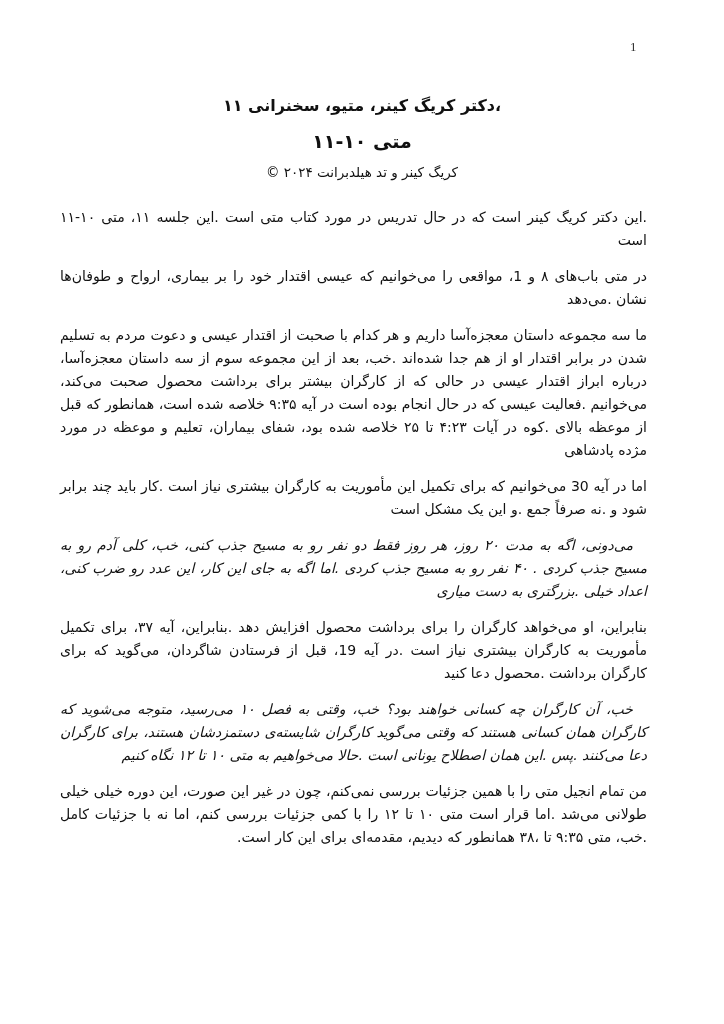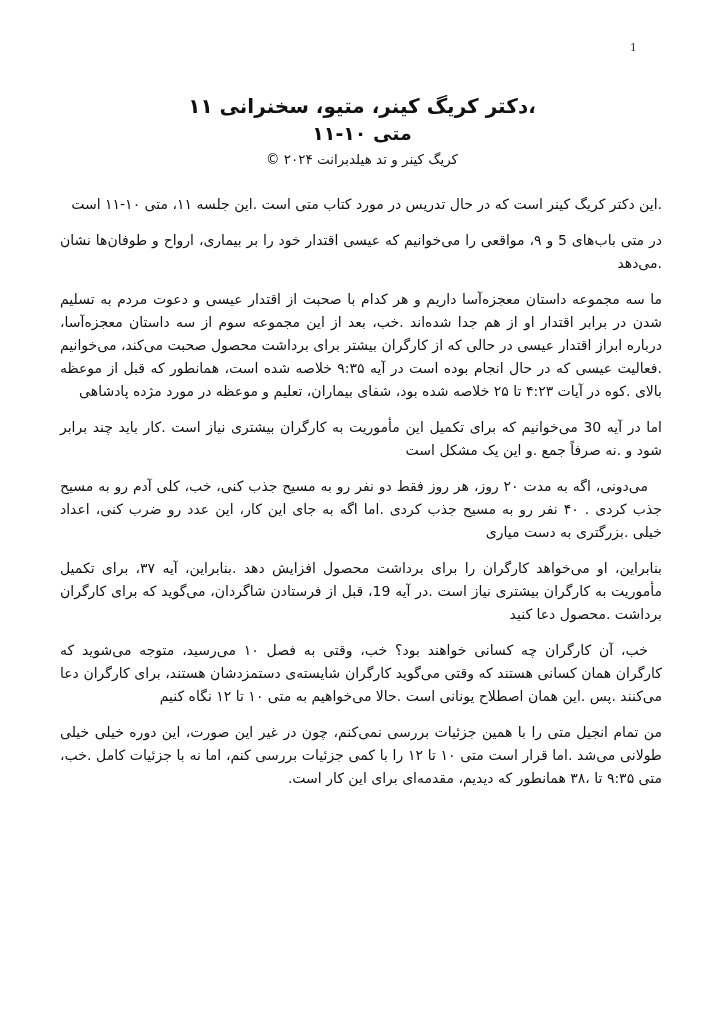--- a/index.html
+++ b/index.html
@@ -22,66 +22,67 @@
     font-size: 13px;
     color: #333333;
   }
   .title-block {
     padding-top: 92px;
     text-align: center;
     direction: rtl;
   }
   .doc-title {
     margin: 0;
-    font-size: 20px;
+    font-size: 16px;
     line-height: 28px;
     font-weight: bold;
   }
   .doc-subtitle {
-    margin: 0;
+    margin: 8px;
     font-size: 19px;
     line-height: 26px;
     font-weight: bold;
   }
   .copyright {
     margin-top: 3px;
     font-size: 13.5px;
     line-height: 20px;
     font-weight: normal;
   }
   .content {
     direction: rtl;
     margin: 24px 62px 0 60px;
     text-align: justify;
     font-size: 14px;
     line-height: 23px;
   }
   .content p {
-    margin: 0 0 13px 0;
+    margin: 0 15px 13px 0;
   }
   .content p.indent {
     text-indent: 14px;
+    font-style: italic;
   }
 </style>
 </head>
 <body>
 
 <div class="page">
 
   <div class="page-number">1</div>
 
   <header class="title-block">
     <h1 class="doc-title">،دکتر کریگ کینر، متیو، سخنرانی ۱۱</h1>
     <h2 class="doc-subtitle">متی ۱۰-۱۱</h2>
     <div class="copyright">کریگ کینر و تد هیلدبرانت ۲۰۲۴ ©</div>
   </header>
 
   <main class="content" dir="rtl">
       <p>.این دکتر کریگ کینر است که در حال تدریس در مورد کتاب متی است .این جلسه ۱۱، متی ۱۰-۱۱ است</p>
-      <p>در متی باب‌های 5 و ۹، مواقعی را می‌خوانیم که عیسی اقتدار خود را بر بیماری، ارواح و طوفان‌ها نشان .می‌دهد</p>
+      <p>در متی باب‌های ۸ و 1، مواقعی را می‌خوانیم که عیسی اقتدار خود را بر بیماری، ارواح و طوفان‌ها نشان .می‌دهد</p>
       <p>ما سه مجموعه داستان معجزه‌آسا داریم و هر کدام با صحبت از اقتدار عیسی و دعوت مردم به تسلیم شدن در برابر اقتدار او از هم جدا شده‌اند .خب، بعد از این مجموعه سوم از سه داستان معجزه‌آسا، درباره ابراز اقتدار عیسی در حالی که از کارگران بیشتر برای برداشت محصول صحبت می‌کند، می‌خوانیم .فعالیت عیسی که در حال انجام بوده است در آیه ۹:۳۵ خلاصه شده است، همانطور که قبل از موعظه بالای .کوه در آیات ۴:۲۳ تا ۲۵ خلاصه شده بود، شفای بیماران، تعلیم و موعظه در مورد مژده پادشاهی</p>
       <p>اما در آیه 30 می‌خوانیم که برای تکمیل این مأموریت به کارگران بیشتری نیاز است .کار باید چند برابر شود و .نه صرفاً جمع .و این یک مشکل است</p>
       <p class="indent">می‌دونی، اگه به مدت ۲۰ روز، هر روز فقط دو نفر رو به مسیح جذب کنی، خب، کلی آدم رو به مسیح جذب کردی . ۴۰ نفر رو به مسیح جذب کردی .اما اگه به جای این کار، این عدد رو ضرب کنی، اعداد خیلی .بزرگتری به دست میاری</p>
       <p>بنابراین، او می‌خواهد کارگران را برای برداشت محصول افزایش دهد .بنابراین، آیه ۳۷، برای تکمیل مأموریت به کارگران بیشتری نیاز است .در آیه 19، قبل از فرستادن شاگردان، می‌گوید که برای کارگران برداشت .محصول دعا کنید</p>
       <p class="indent">خب، آن کارگران چه کسانی خواهند بود؟ خب، وقتی به فصل ۱۰ می‌رسید، متوجه می‌شوید که کارگران همان کسانی هستند که وقتی می‌گوید کارگران شایسته‌ی دستمزدشان هستند، برای کارگران دعا می‌کنند .پس .این همان اصطلاح یونانی است .حالا می‌خواهیم به متی ۱۰ تا ۱۲ نگاه کنیم</p>
       <p>من تمام انجیل متی را با همین جزئیات بررسی نمی‌کنم، چون در غیر این صورت، این دوره خیلی خیلی طولانی می‌شد .اما قرار است متی ۱۰ تا ۱۲ را با کمی جزئیات بررسی کنم، اما نه با جزئیات کامل .خب، متی ۹:۳۵ تا ،۳۸ همانطور که دیدیم، مقدمه‌ای برای این کار است.</p>
     </main>
 
 </div>
 

